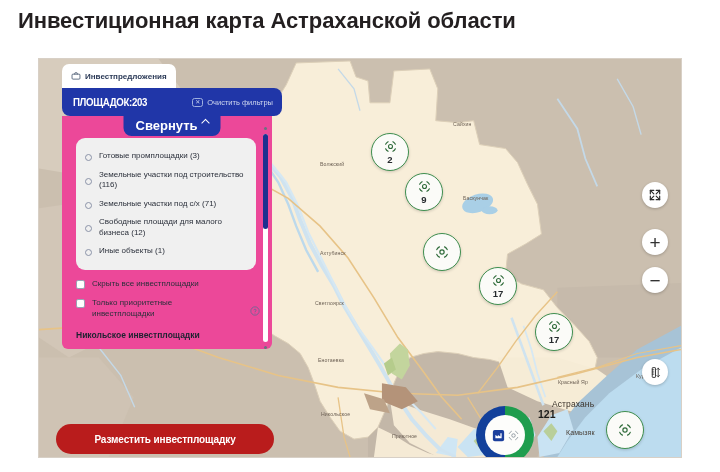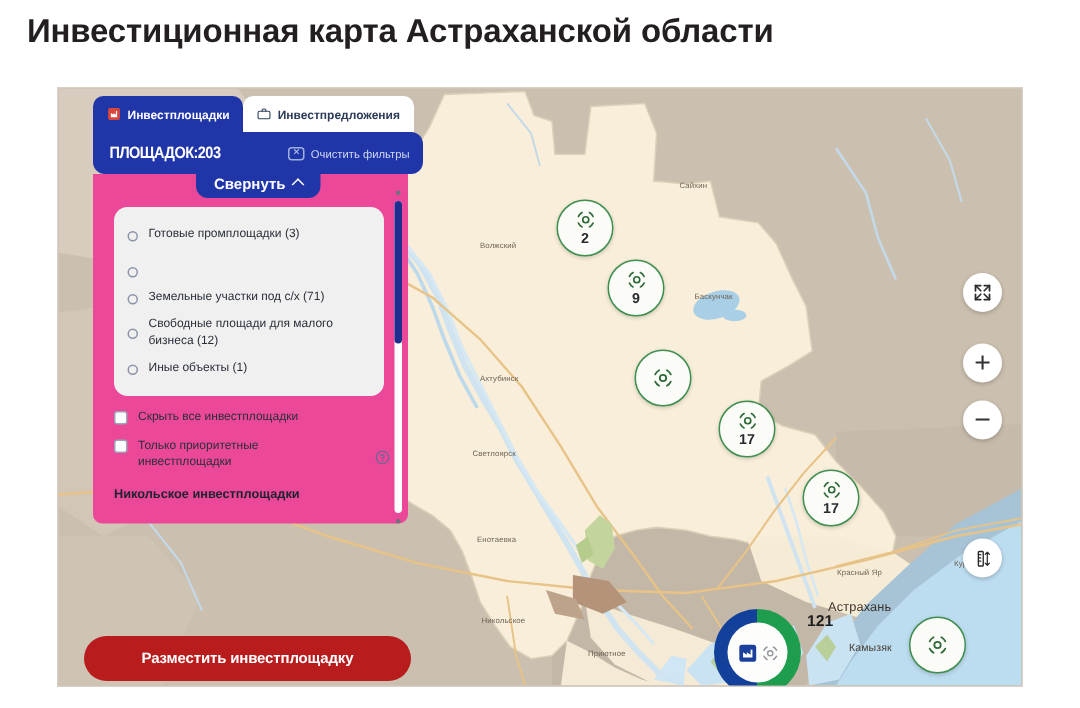--- a/index.html
+++ b/index.html
@@ -187,21 +187,21 @@
   .clear-filters .cf-label {
     font-size:7.5px; color:#cfd7ef; white-space:nowrap;
   }
 
   .collapse-tab {
     position:absolute;
     left:50%; transform:translateX(-50%);
     top:100%;
     background:#2036a8;
     color:#ffffff;
-    font-size:10px;
+    font-size:13px;
     font-weight:700;
     border-radius:0 0 8px 8px;
     padding:2px 12px 3px;
     display:flex; gap:5px;
     cursor:pointer;
     z-index:3;
     white-space:nowrap;
   }
   .collapse-tab .chev {
     display:inline-block;
@@ -523,27 +523,20 @@
           <path d="M6 7h3M6 11h3M6 15h3" stroke="#2b2b2b" stroke-width="1.5" stroke-linecap="round"></path>
           <path d="M17 4v16M14.5 6.5L17 4l2.5 2.5M14.5 17.5L17 20l2.5-2.5" fill="none" stroke="#2b2b2b" stroke-width="1.5" stroke-linecap="round" stroke-linejoin="round"></path>
         </svg>
       </div>
     </div>
   </div>
 
   <div class="panel">
 
     <div class="tabs">
-      <div class="tab active">
-        <svg class="tico" viewBox="0 0 24 24">
-          <rect x="2.5" y="2.5" width="19" height="19" rx="3" fill="#d8453c"></rect>
-          <path d="M7 17V10.5l4 2.8V10.5l4 2.8V7h2v10z" fill="#ffffff"></path>
-        </svg>
-        <span>Инвестплощадки</span>
-      </div>
       <div class="tab inactive">
         <svg class="tico" viewBox="0 0 24 24">
           <rect x="2.5" y="7.5" width="19" height="12" rx="2.2" fill="none" stroke="#33445f" stroke-width="1.8"></rect>
           <path d="M9 7.5V5.8A1.8 1.8 0 0 1 10.8 4h2.4A1.8 1.8 0 0 1 15 5.8v1.7" fill="none" stroke="#33445f" stroke-width="1.8" stroke-linecap="round"></path>
         </svg>
         <span>Инвестпредложения</span>
       </div>
     </div>
 
     <div class="count-bar">
@@ -559,20 +552,21 @@
     </div>
 
     <div class="panel-body">
       <div class="opt-card">
         <div class="opt-row">
           <span class="radio"></span>
           <span class="opt-label">Готовые промплощадки (3)</span>
         </div>
         <div class="opt-row">
           <span class="radio" style="margin-top:8px;"></span>
+          <span class="opt-label">Земельные участки под строительство (116)</span>
         </div>
         <div class="opt-row">
           <span class="radio"></span>
           <span class="opt-label">Земельные участки под с/х (71)</span>
         </div>
         <div class="opt-row">
           <span class="radio" style="margin-top:8px;"></span>
           <span class="opt-label">Свободные площади для малого бизнеса (12)</span>
         </div>
         <div class="opt-row">

